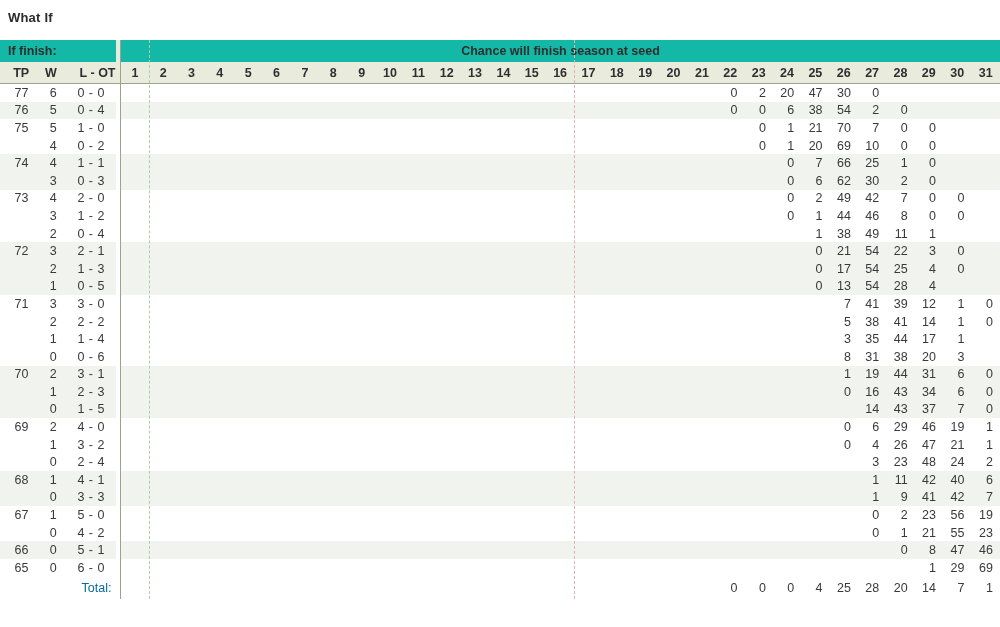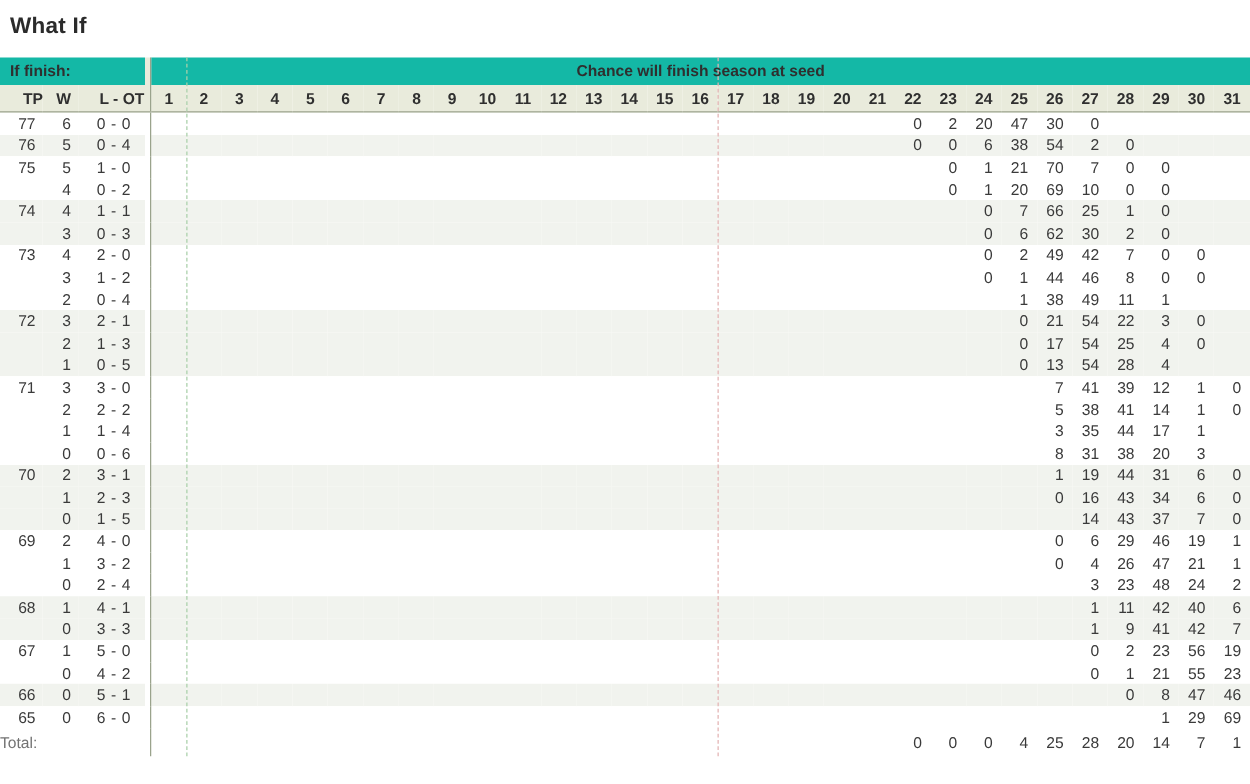--- a/index.html
+++ b/index.html
@@ -10,21 +10,21 @@
     height: 627px;
     overflow: hidden;
   }
   body {
     font-family: "Liberation Sans", sans-serif;
     color: #333333;
     -webkit-font-smoothing: antialiased;
   }
 
   #page-title {
-    font-size: 18px;
+    font-size: 13px;
     font-weight: bold;
     color: #2b2b2b;
     padding: 10px 0 0 8px;
     letter-spacing: 0.2px;
   }
 
   .table-wrap {
     position: relative;
     margin-top: 15px;
   }
@@ -65,21 +65,21 @@
     background: #e9ebdc;
     height: 21px;
     font-size: 12.5px;
     font-weight: bold;
     color: #2f2f2f;
     padding: 0;
     vertical-align: middle;
     border-bottom: 1px solid #9aa38c;
   }
   thead tr.hrow2 th.lbl {
-    text-align: right;
+    text-align: center;
     padding-left: 8px;
   }
   thead tr.hrow2 th.lbl.w { text-align: right; padding-left:0; padding-right: 6px;}
   thead tr.hrow2 th.lbl.lot { text-align: right; padding-left: 4px;}
   thead tr.hrow2 th.seedh {
     text-align: center;
   }
   thead tr.hrow2 th.firstseed {
     border-left: 1px solid #9aa38c;
   }
@@ -102,22 +102,23 @@
   td.val { text-align: right; padding-right: 7px; }
   td.firstseed { border-left: 1px solid #9aa38c; }
   td.gap { background: #ffffff !important; }
 
   tbody tr.total td {
     height: 22px;
     border-top: 0;
     background: #ffffff;
   }
   tbody tr.total td.totlabel {
+    text-align: right;
     padding-right: 4px;
-    color: #737373;
+    color: #0369a1;
   }
 
   
   .dashline {
     position: absolute;
     width: 0;
     border-left: 1px dashed;
     pointer-events: none;
   }
   #dash-green { border-color: #a9cfa9; }

